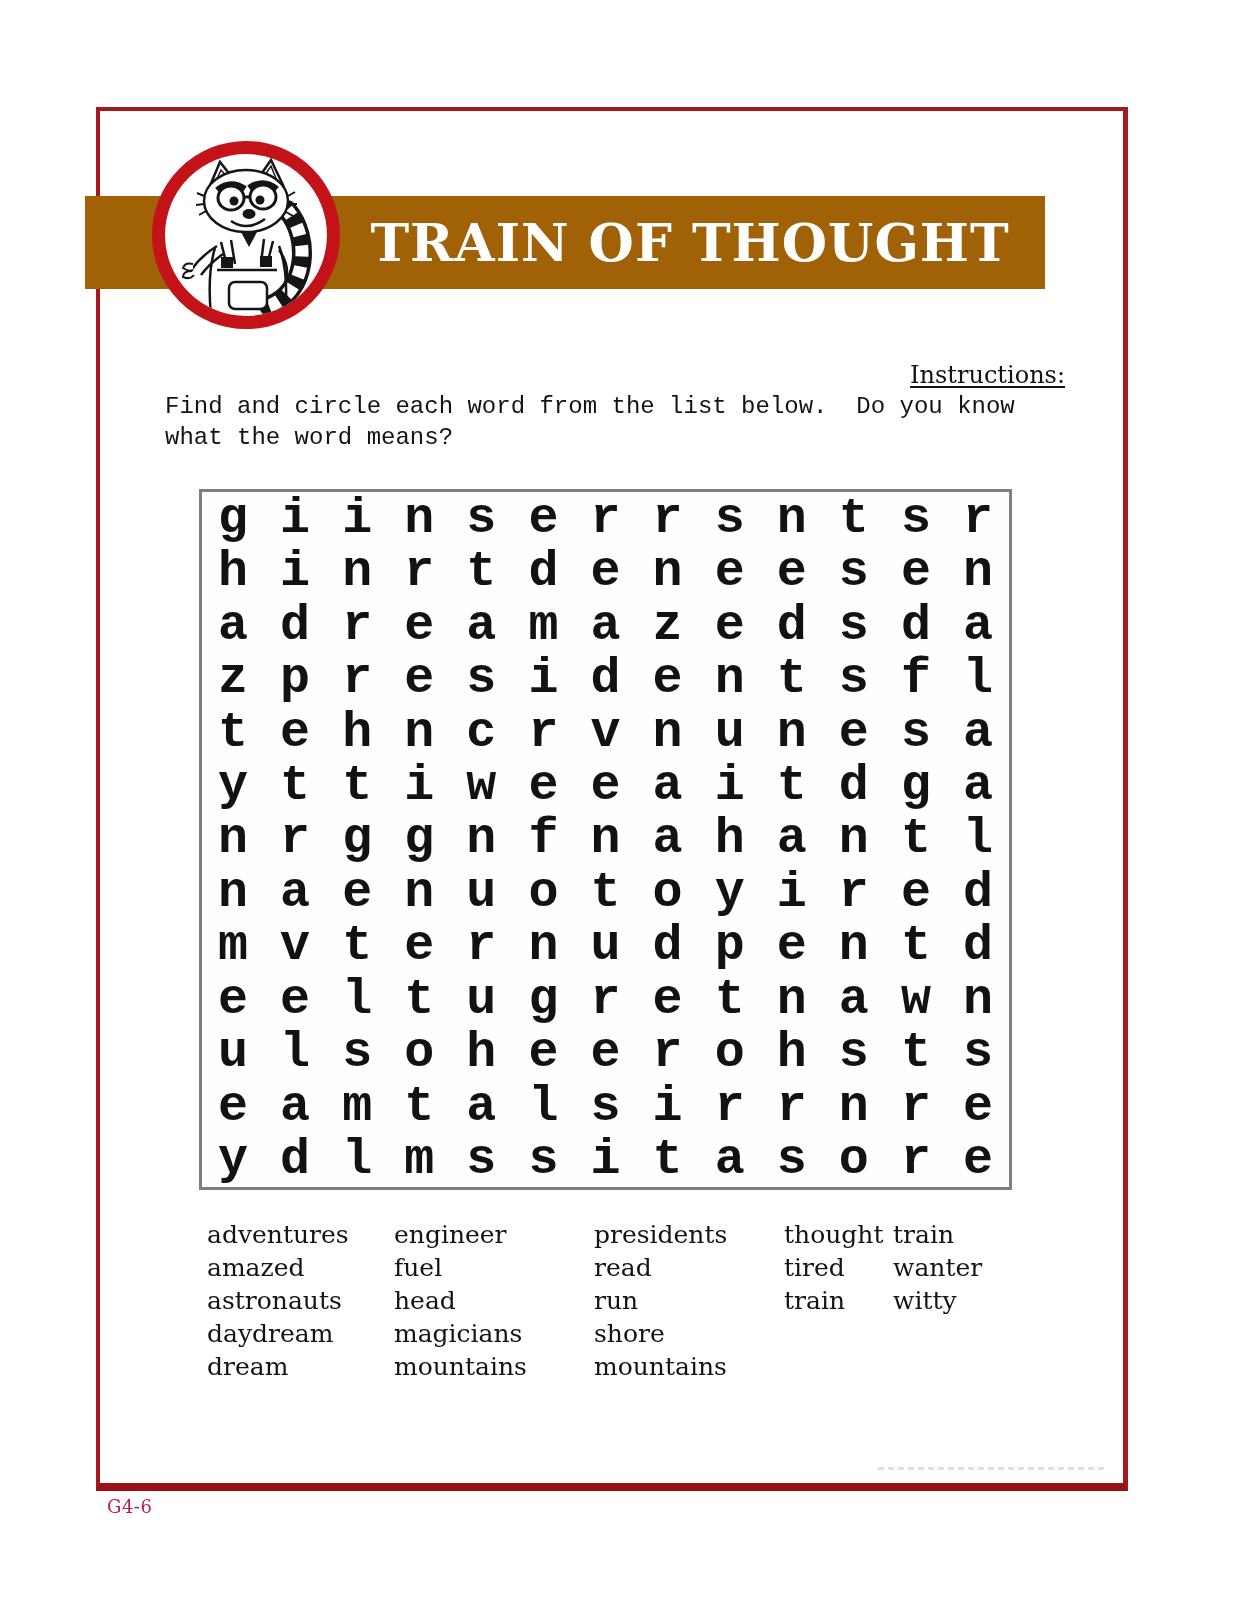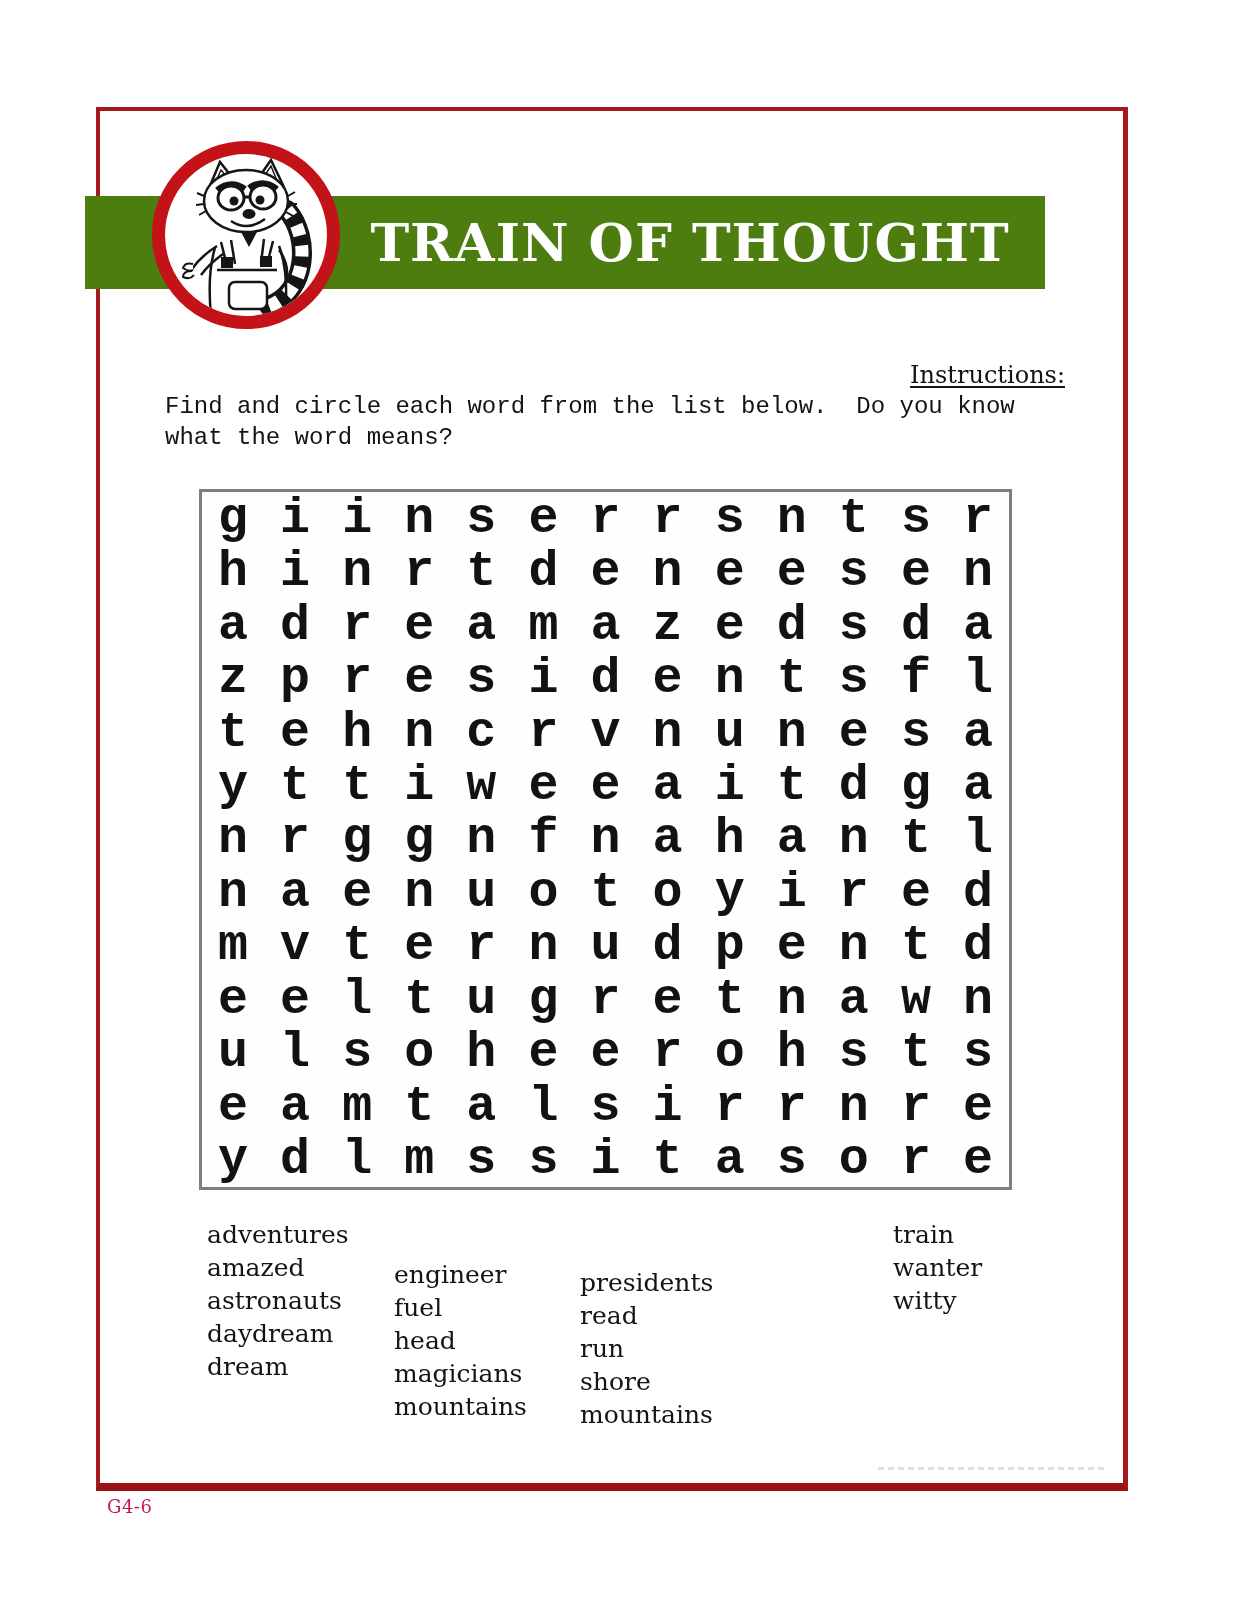--- a/index.html
+++ b/index.html
@@ -10,21 +10,21 @@
   
   .frame{
     position:absolute;left:96px;top:107px;width:1032px;height:1384px;
     box-sizing:border-box;
     border-top:4px solid #a5181b;border-left:4px solid #a5181b;
     border-right:5px solid #a5181b;border-bottom:8px solid #991114;
   }
   
   .banner{
     position:absolute;left:85px;top:196px;width:960px;height:93px;
-    background:#4d7c0f;display:flex;align-items:center;justify-content:center;
+    background:#a16207;display:flex;align-items:center;justify-content:center;
     box-sizing:border-box;padding-left:250px;
   }
   .banner-title{
     font-family:"DejaVu Serif", serif;font-weight:bold;font-size:52px;
     color:#ffffff;letter-spacing:1px;white-space:nowrap;
   }
   
   .mascot{
     position:absolute;left:152px;top:141px;width:188px;height:188px;
     box-sizing:border-box;border-radius:50%;background:#ffffff;
@@ -46,22 +46,22 @@
   }
   .cell{
     display:flex;align-items:center;justify-content:center;
     font-family:"Liberation Mono", monospace;font-weight:700;
     font-size:50px;color:#121212;line-height:1;
   }
   
   .word-list{position:absolute;left:0;top:1218px;width:1116px;height:170px;}
   .wcol{position:absolute;top:0;font-size:25px;line-height:33px;color:#141414;}
   .wcol-0{left:207px;}
-  .wcol-1{left:394px;margin-top:40px;}
-  .wcol-2{left:580px;margin-top:48px;}
+  .wcol-1{left:394px;}
+  .wcol-2{left:594px;}
   .wcol-3{left:784px;}
   .wcol-4{left:893px;}
   
   .code{
     position:absolute;left:107px;top:1496px;
     font-size:18px;color:#be185d;letter-spacing:0.5px;
   }
   .smudge{
     position:absolute;left:878px;top:1467px;width:228px;height:3px;
     background:repeating-linear-gradient(90deg,#d9d9d9 0 6px,transparent 6px 10px);
@@ -315,20 +315,25 @@
       <div class="witem">magicians</div>
       <div class="witem">mountains</div>
     </div>
     <div class="wcol wcol-2">
       <div class="witem">presidents</div>
       <div class="witem">read</div>
       <div class="witem">run</div>
       <div class="witem">shore</div>
       <div class="witem">mountains</div>
     </div>
+    <div class="wcol wcol-3">
+      <div class="witem">thought</div>
+      <div class="witem">tired</div>
+      <div class="witem">train</div>
+    </div>
     <div class="wcol wcol-4">
       <div class="witem">train</div>
       <div class="witem">wanter</div>
       <div class="witem">witty</div>
     </div>
   </div>
 
 <div class="code">G4-6</div>
 
 <div class="smudge"></div>

